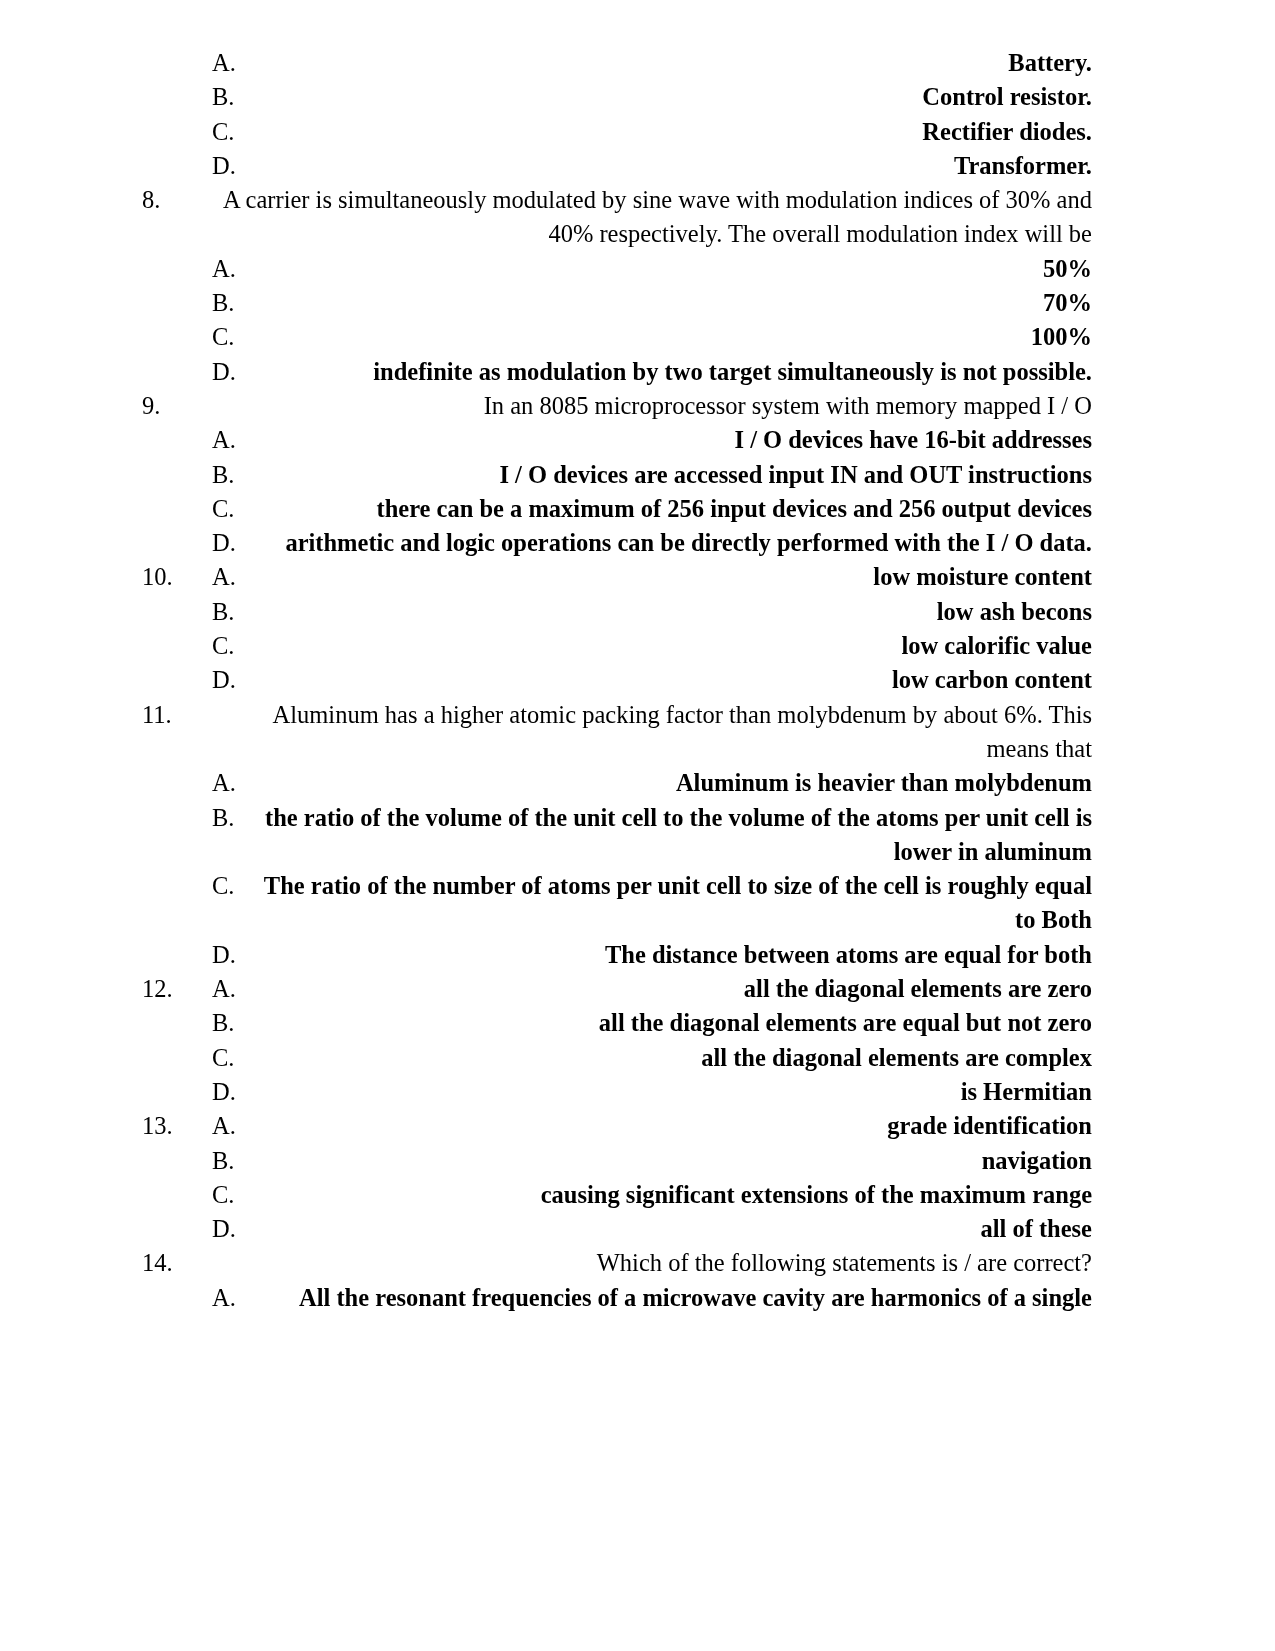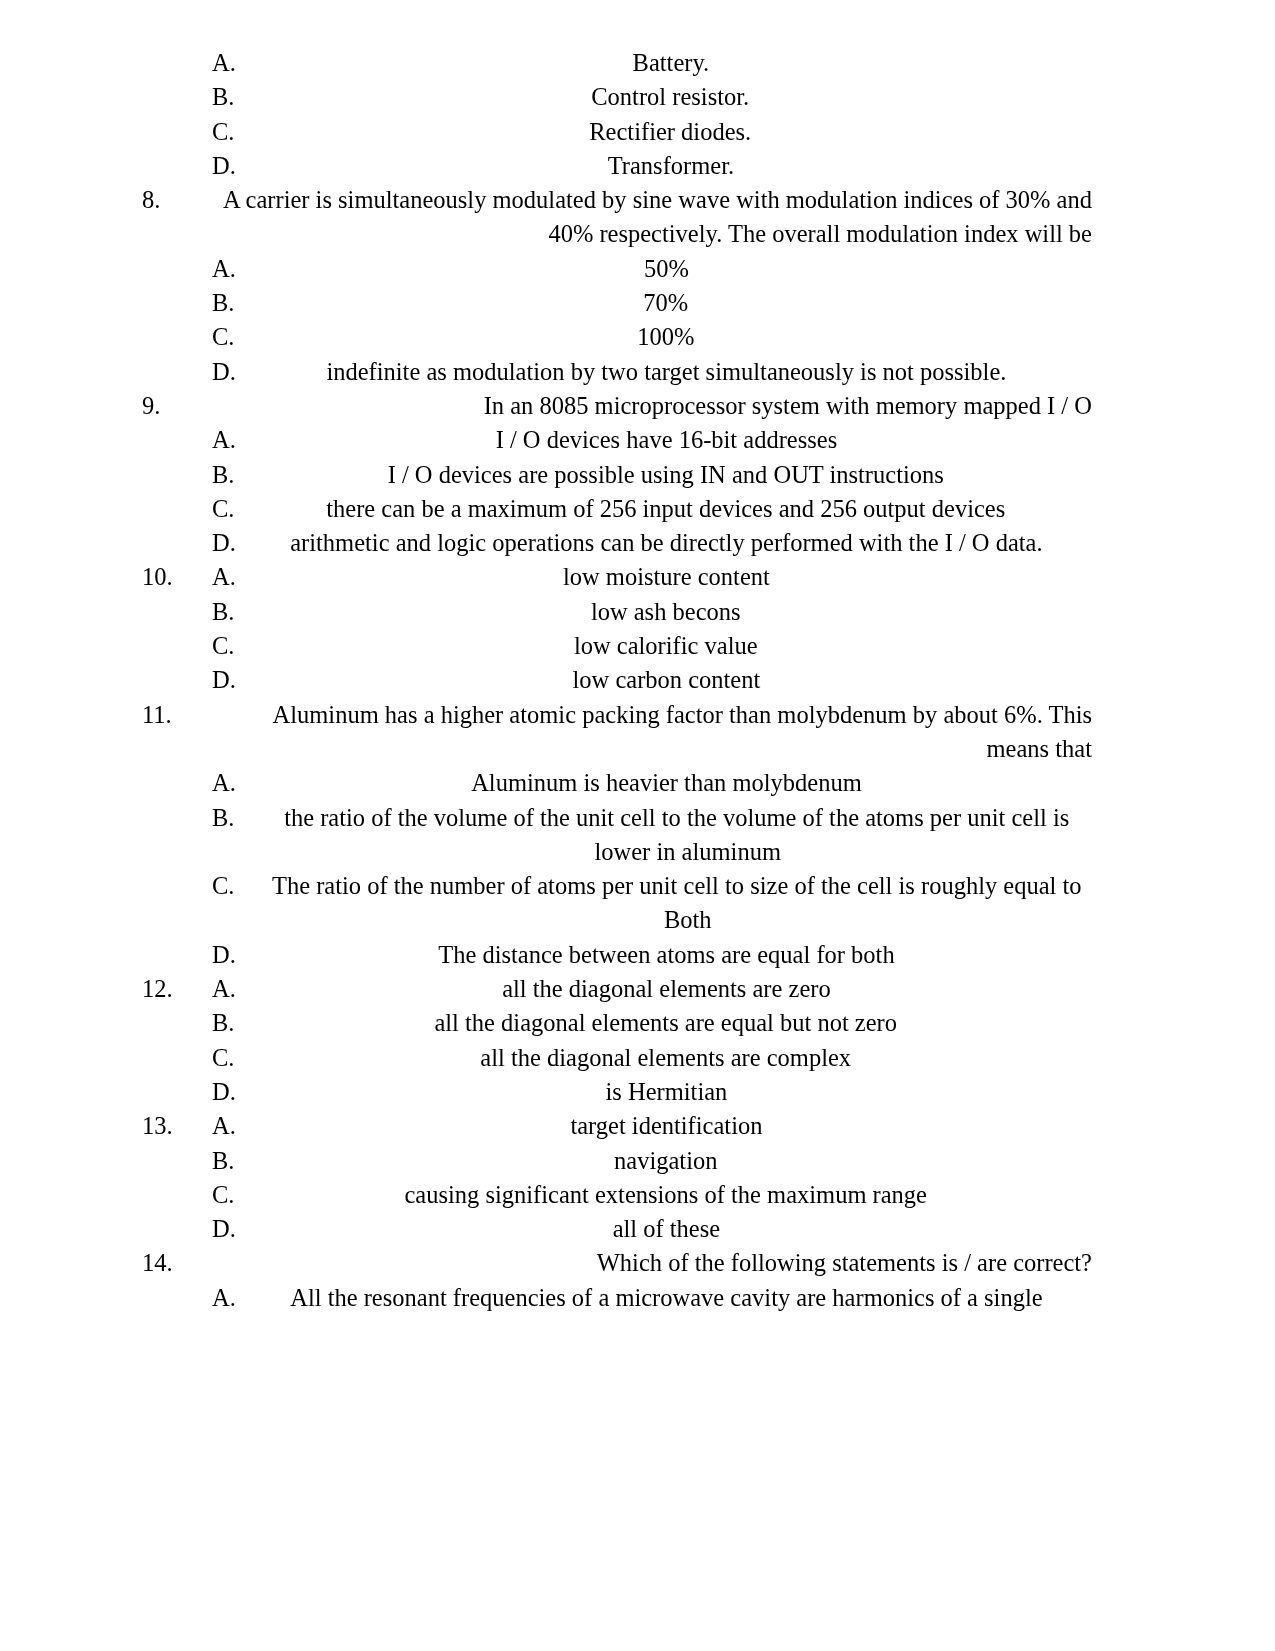--- a/index.html
+++ b/index.html
@@ -64,21 +64,22 @@
     flex: 0 0 auto;
     white-space: nowrap;
     padding-right: 5px;
   }
   .opt-letter.wide {
     padding-right: 10px;
   }
   .opt-text {
     flex: 1 1 auto;
     min-width: 0;
-    text-align: center;
+    text-align: right;
+    font-weight: bold;
   }
   
   .opt-text.hang {
     padding-left: 22px;
     text-indent: -22px;
     margin-left: 22px;
   }
 
   
   .orphan-options {
@@ -139,21 +140,21 @@
     <div class="qitem">
       <div class="qnum">9.</div>
       <div class="qbody">
         <div class="qstem">In an 8085 microprocessor system with memory mapped I / O</div>
         <div class="opt">
           <span class="opt-letter">A.</span>
           <span class="opt-text">I / O devices have 16-bit addresses</span>
         </div>
         <div class="opt">
           <span class="opt-letter">B.</span>
-          <span class="opt-text">I / O devices are possible using IN and OUT instructions</span>
+          <span class="opt-text">I / O devices are accessed input IN and OUT instructions</span>
         </div>
         <div class="opt">
           <span class="opt-letter">C.</span>
           <span class="opt-text">there can be a maximum of 256 input devices and 256 output devices</span>
         </div>
         <div class="opt">
           <span class="opt-letter">D.</span>
           <span class="opt-text">arithmetic and logic operations can be directly performed with the I / O data.</span>
         </div>
       </div>
@@ -224,21 +225,21 @@
           <span class="opt-text">is Hermitian</span>
         </div>
       </div>
     </div>
 
     <div class="qitem">
       <div class="qnum">13.</div>
       <div class="qbody">
         <div class="opt">
           <span class="opt-letter">A.</span>
-          <span class="opt-text">target identification</span>
+          <span class="opt-text">grade identification</span>
         </div>
         <div class="opt">
           <span class="opt-letter">B.</span>
           <span class="opt-text">navigation</span>
         </div>
         <div class="opt">
           <span class="opt-letter">C.</span>
           <span class="opt-text">causing significant extensions of the maximum range</span>
         </div>
         <div class="opt">

